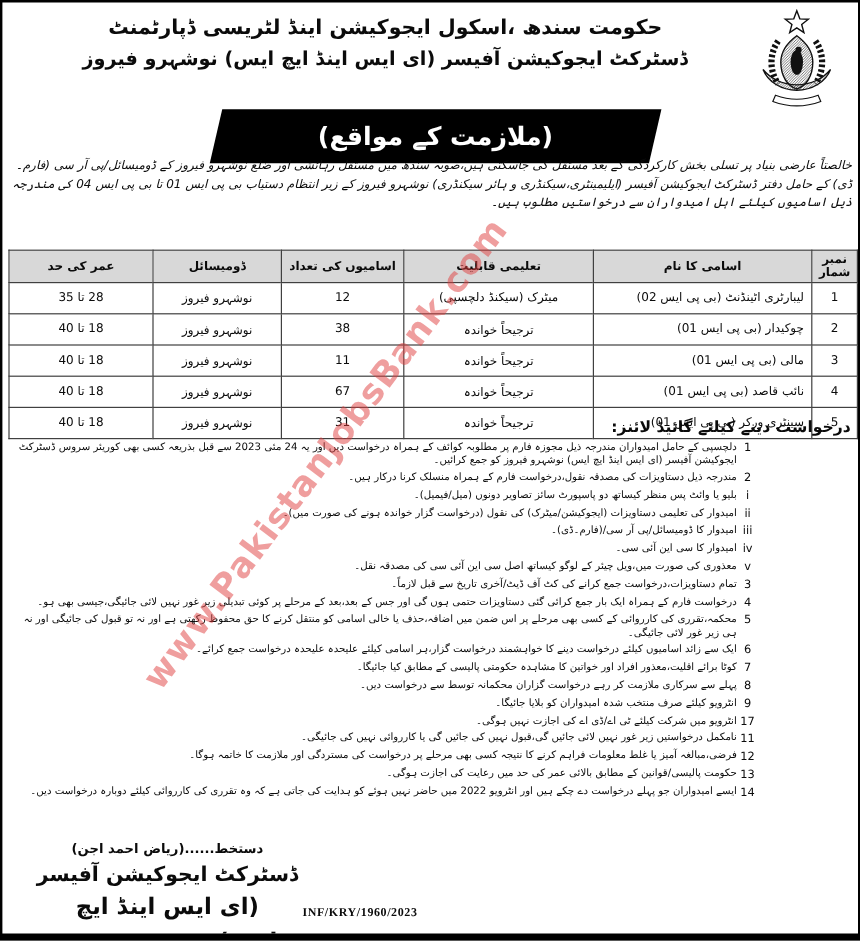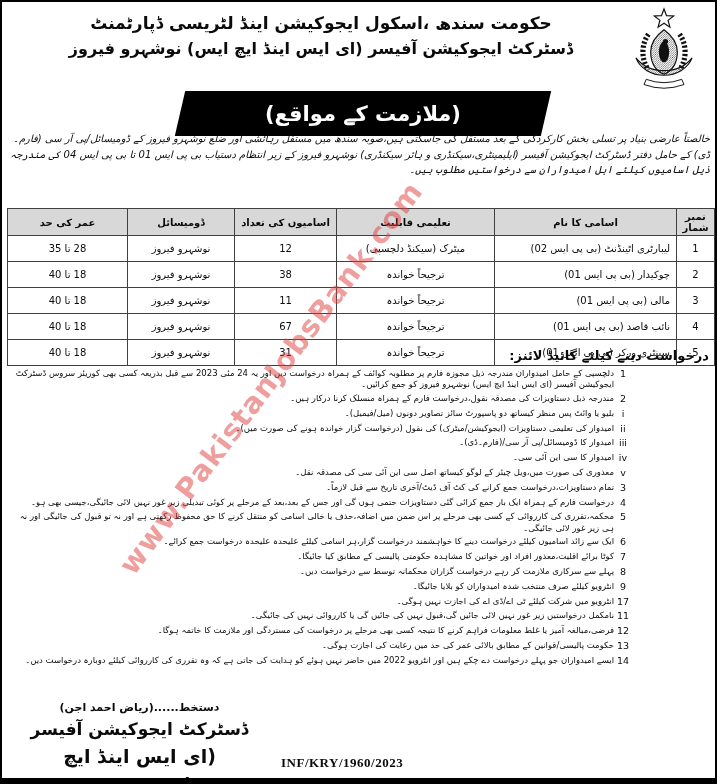--- a/index.html
+++ b/index.html
@@ -38,21 +38,21 @@
   .g-list{position:absolute;top:366px;left:5px;right:5px;direction:rtl;}
   .g-item{display:flex;direction:rtl;margin-bottom:2px;align-items:flex-start;}
   .g-num{flex:0 0 18px;margin-right:78px;text-align:center;font-size:9.5px;line-height:1.35;}
   .g-text{flex:1;font-size:8.5px;line-height:1.35;text-align:right;}
   
   .sig{position:absolute;left:10px;top:697px;width:255px;text-align:center;direction:rtl;}
   .sig .s1{font-size:11px;font-weight:bold;line-height:1.6;}
   .sig .s2{font-size:17px;font-weight:bold;line-height:1.5;}
   .sig .s3{font-size:19px;font-weight:bold;line-height:1.5;}
   .inf{position:absolute;left:250px;top:753px;font-family:"Liberation Serif",serif;
-       font-weight:bold;font-size:13px;letter-spacing:.5px;margin-left:29px;}
+       font-weight:bold;font-size:10px;letter-spacing:.5px;}
   .slogan{position:absolute;left:374px;right:6px;top:747px;height:29px;background:#000;
           display:flex;align-items:center;justify-content:center;margin-top:44px;}
   .slogan span{color:#fff;font-size:16px;font-weight:bold;direction:rtl;}
   
   .wm{position:absolute;left:34px;top:372px;width:450px;text-align:center;
       transform:rotate(-53deg);transform-origin:center;
       font-size:29px;font-weight:bold;letter-spacing:1px;
       color:rgba(224,62,62,.5);z-index:6;pointer-events:none;white-space:nowrap;
       font-family:"DejaVu Sans",sans-serif;}
 </style>

